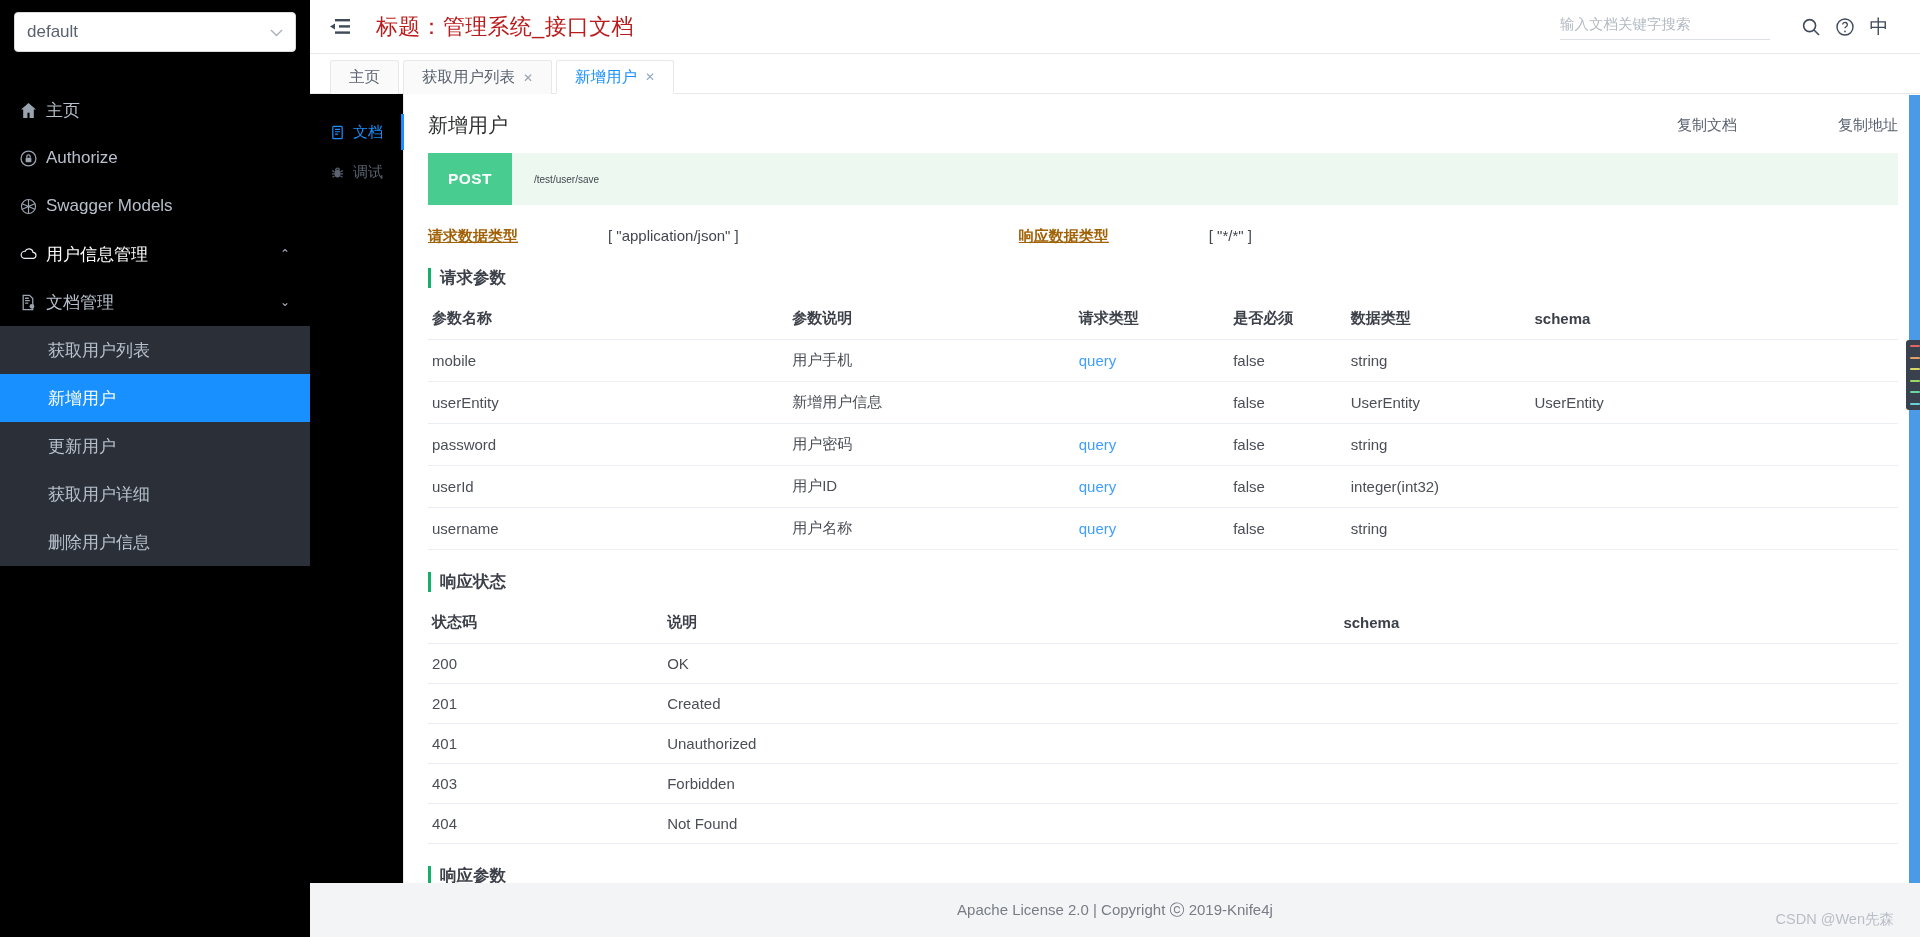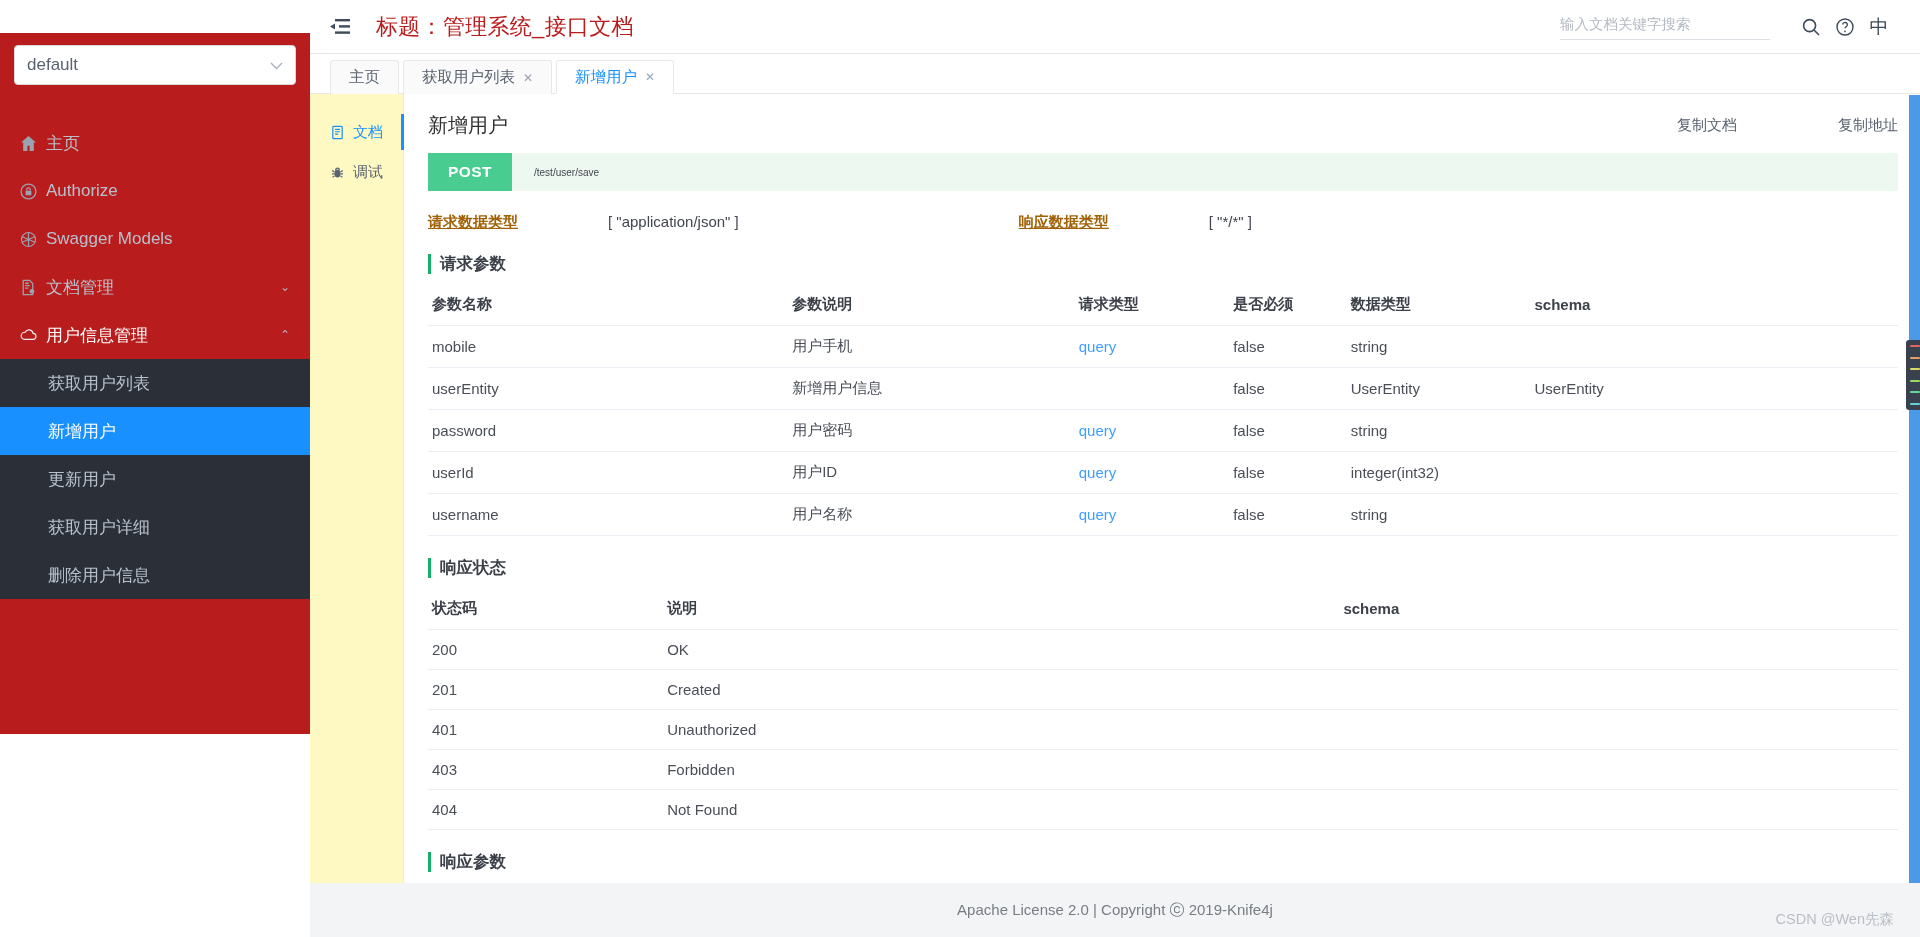--- a/index.html
+++ b/index.html
@@ -6,26 +6,25 @@
   html, body {
     width: 1920px; height: 937px;
     font-family: "Liberation Sans", "DejaVu Sans", sans-serif;
     overflow: hidden;
     background: #fff;
   }
   .app { display: flex; width: 1920px; height: 937px; position: relative; }
 
   
   .sidebar {
-    width: 310px; height: 701px;
-    background: #b91c1c;
+    width: 310px; height: 937px;
+    background: #000000;
     flex: 0 0 310px;
     position: relative;
     overflow: hidden;
-    margin-top: 33px;
   }
   .svc-select-wrap { padding: 12px 14px 0 14px; }
   .svc-select {
     height: 40px; background: #fff; border: 1px solid #d9d9d9; border-radius: 4px;
     display: flex; align-items: center; padding: 0 12px;
     font-size: 17px; color: #5a6270;
     justify-content: space-between;
     cursor: pointer;
   }
   .svc-select .chev { color: #a9b0bb; font-size: 13px; line-height: 1; }
@@ -98,21 +97,21 @@
   }
   .tab.active { background: #fff; color: #1890ff; border-bottom: 1px solid #fff; }
   .tab .x { font-size: 12px; color: #98a0ab; }
   .tab.active .x { color: #8fa8c4; }
 
   
   .body-split { flex: 1; display: flex; min-height: 0; background: #fff; }
 
   .subnav {
     width: 94px; flex: 0 0 94px; border-right: 1px solid #e8e8e8;
-    padding-top: 18px; background: #fef9c3;
+    padding-top: 18px; background: #000000;
   }
   .subnav-item {
     height: 40px; display: flex; align-items: center; gap: 7px;
     justify-content: center; font-size: 15px; color: #5a6270;
     cursor: pointer; position: relative;
   }
   .subnav-item.active { color: #1890ff; }
   .subnav-item.active::after {
     content: ""; position: absolute; right: -1px; top: 2px; bottom: 2px;
     width: 3px; background: #1890ff;
@@ -124,21 +123,21 @@
     padding: 0 22px 0 24px;
   }
   .doc-inner { padding-top: 18px; }
 
   .api-head { display: flex; align-items: flex-start; }
   .api-name { font-size: 20px; color: #303133; }
   .api-actions { margin-left: auto; display: flex; gap: 13px; padding-top: 4px; }
   .api-actions .act { font-size: 15px; color: #5a6270; cursor: pointer; margin-left: 88px; }
 
   .ep-bar {
-    margin-top: 14px; height: 38px; display: flex; align-items: stretch;
+    margin-top: 14px; height: 52px; display: flex; align-items: stretch;
     background: #edf8f1;
   }
   .ep-method {
     width: 84px; background: #49cc90; color: #fff;
     display: flex; align-items: center; justify-content: center;
     font-weight: bold; font-size: 15.5px; letter-spacing: .5px;
   }
   .ep-url { display: flex; align-items: center; padding-left: 22px; font-size: 10px; color: #42474f; }
 
   .meta-row { display: flex; margin-top: 22px; font-size: 15px; }
@@ -228,42 +227,42 @@
     </div>
 
     <div class="nav-item">
       <span class="ico">
         <svg width="17" height="17" viewBox="0 0 16 16" fill="none" stroke="#9aa3b0" stroke-width="1.1">
           <circle cx="8" cy="8" r="6.6"></circle>
             <path d="M8 1.4v13M1.6 5.2l12.8 5.6M14.4 5.2L1.6 10.8"></path>
         </svg>
       </span>
       <span class="lbl">Swagger Models</span>
+    </div>
+
+    <div class="nav-item group-open">
+      <span class="ico">
+        <svg width="18" height="18" viewBox="0 0 18 14" fill="none" stroke="#e8ebef" stroke-width="1.2">
+          <path d="M4.4 11.4h8.4a3 3 0 00.3-6 4.2 4.2 0 00-8-1.1 3.5 3.5 0 00-.7 7.1z"></path>
+        </svg>
+      </span>
+      <span class="lbl">用户信息管理</span>
+      <span class="arrow">⌃</span>
     </div>
 
     <div class="nav-item">
       <span class="ico">
         <svg width="17" height="17" viewBox="0 0 16 16" fill="none" stroke="#9aa3b0" stroke-width="1.2">
           <path d="M3 1.2h6l3 3v10.6H3z"></path>
             <path d="M4.8 4h3.4M4.8 6.3h4.4M4.8 8.6h3"></path>
           <circle cx="11.2" cy="11.6" r="2.2" fill="#9aa3b0" stroke="none"></circle>
         </svg>
       </span>
       <span class="lbl">文档管理</span>
       <span class="arrow">⌄</span>
-    </div>
-
-    <div class="nav-item group-open">
-      <span class="ico">
-        <svg width="18" height="18" viewBox="0 0 18 14" fill="none" stroke="#e8ebef" stroke-width="1.2">
-          <path d="M4.4 11.4h8.4a3 3 0 00.3-6 4.2 4.2 0 00-8-1.1 3.5 3.5 0 00-.7 7.1z"></path>
-        </svg>
-      </span>
-      <span class="lbl">用户信息管理</span>
-      <span class="arrow">⌃</span>
     </div>
 
     <div class="submenu">
       <div class="sub-item">
         <span>获取用户列表</span>
       </div>
       <div class="sub-item active">
         <span>新增用户</span>
       </div>
       <div class="sub-item">

